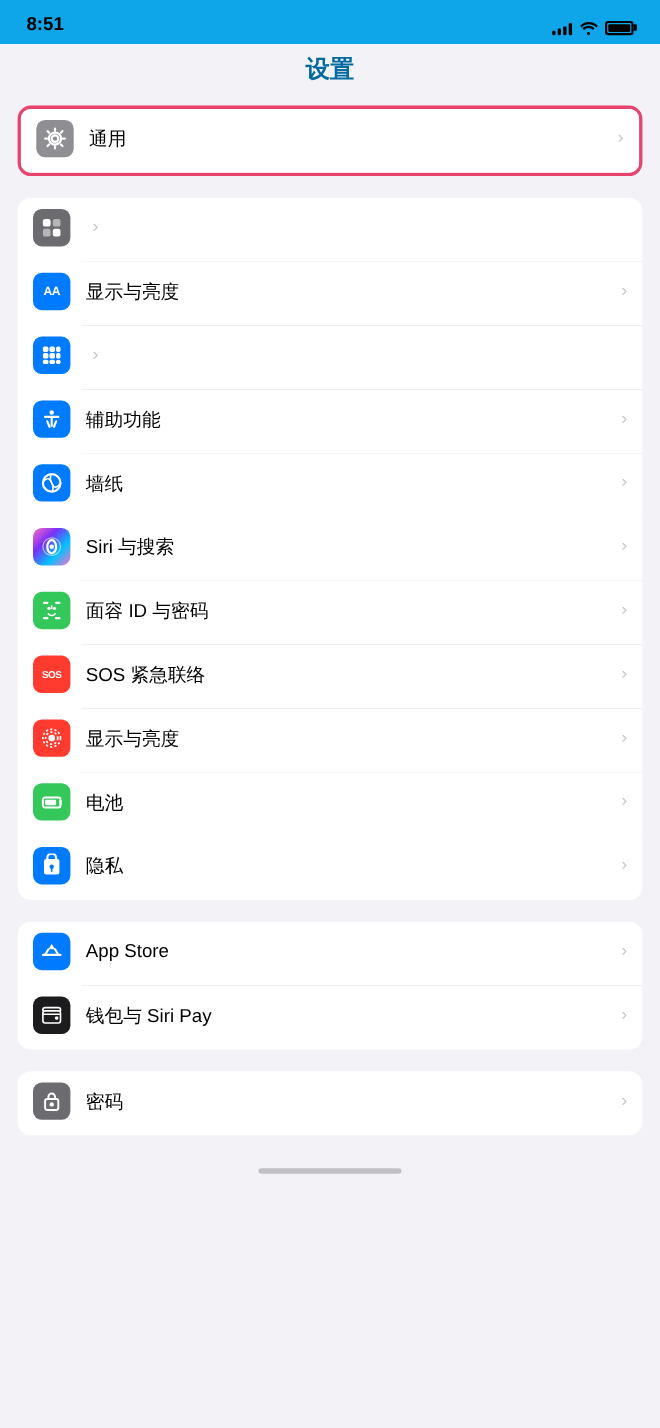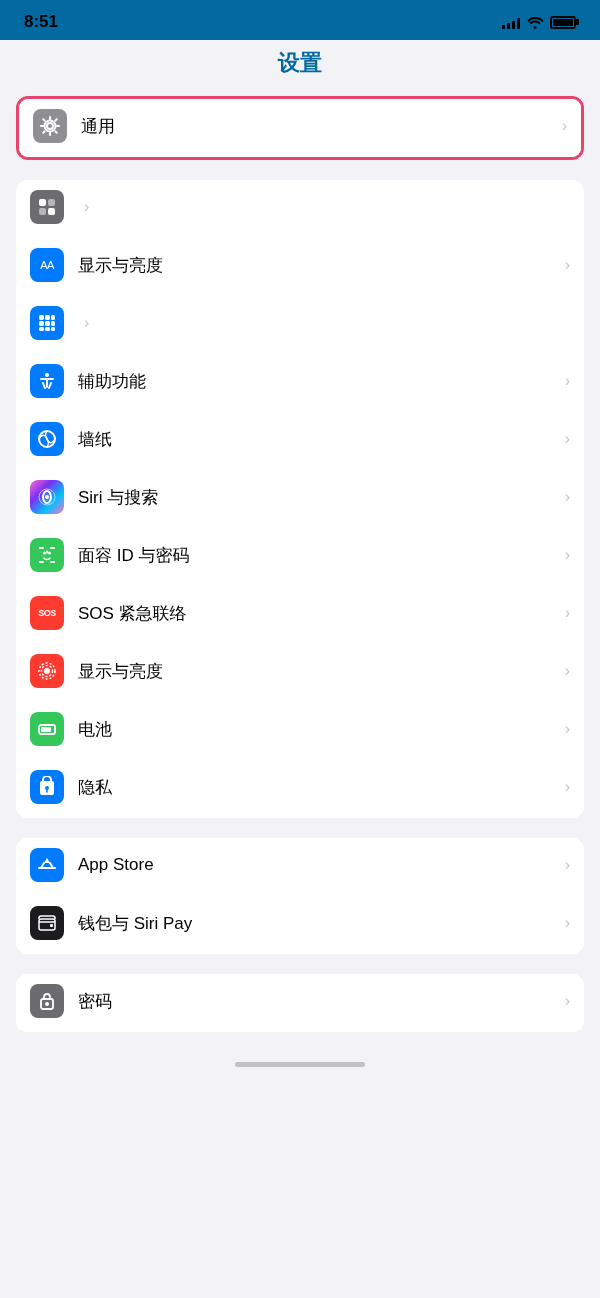--- a/index.html
+++ b/index.html
@@ -9,23 +9,23 @@
       min-height: 1298px;
       background: #f2f2f7;
       font-family: -apple-system, "PingFang SC", "Helvetica Neue", sans-serif;
       overflow-x: hidden;
     }
 
     
     .status-bar {
       display: flex;
       justify-content: space-between;
-      align-items: center;
+      align-items: flex-end;
       padding: 12px 24px 8px 24px;
-      background: #0369a1;
+      background: #0ea5e9;
     }
     .status-time {
       font-size: 17px;
       font-weight: 600;
       color: #000;
     }
     .status-icons {
       display: flex;
       align-items: center;
       gap: 6px;
@@ -189,21 +189,21 @@
         <rect x="12" y="3" width="7" height="7" rx="2" fill="white" fill-opacity="0.5"></rect>
         <rect x="3" y="12" width="7" height="7" rx="2" fill="white" fill-opacity="0.5"></rect>
         <rect x="12" y="12" width="7" height="7" rx="2" fill="white"></rect>
       </svg>
     </div>
     <span class="row-chevron">›</span>
   </div>
 
   <div class="settings-row">
     <div class="icon-svg" style="background:#007aff; border-radius:8px;">
-      <span style="color:white; font-size:11px; font-weight:400; letter-spacing:-0.5px;">AA</span>
+      <span style="color:white; font-size:11px; font-weight:700; letter-spacing:-0.5px;">AA</span>
     </div>
     <span class="row-label">显示与亮度</span>
     <span class="row-chevron">›</span>
   </div>
 
   <div class="settings-row">
     <div class="icon-svg" style="background:#007aff; border-radius:8px;">
       <svg width="22" height="22" viewBox="0 0 22 22">
         <rect x="3" y="3" width="5" height="5" rx="1.5" fill="white"></rect>
         <rect x="9" y="3" width="5" height="5" rx="1.5" fill="white"></rect>

